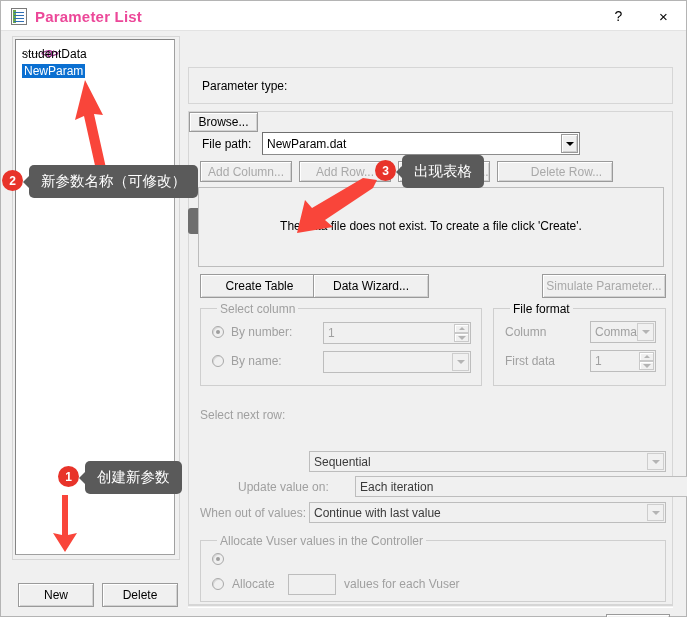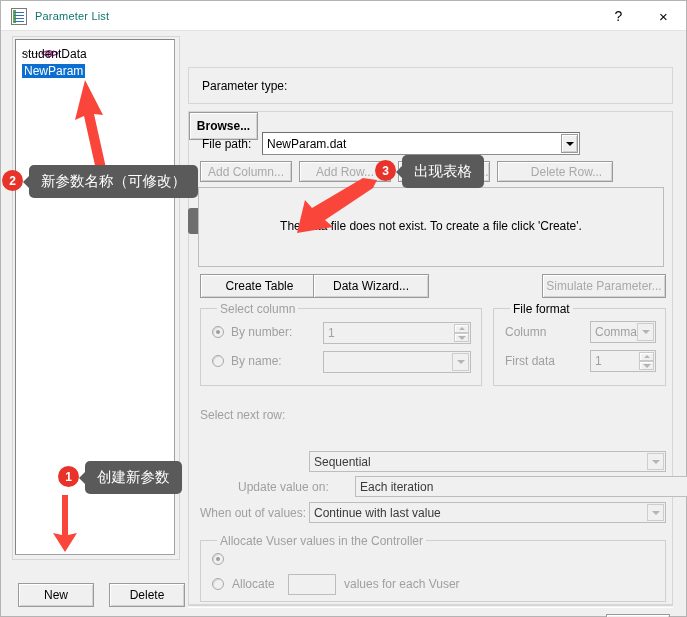--- a/index.html
+++ b/index.html
@@ -25,21 +25,21 @@
     position:absolute;left:0;top:0;right:0;height:30px;
     background:#ffffff;
     display:flex;align-items:center;
   }
   #titlebar .ticon{
     width:16px;height:17px;margin-left:10px;margin-right:8px;position:relative;
     border:1px solid #7a7a7a;background:#fefefe;box-sizing:border-box;
   }
   #titlebar .ticon .bar{position:absolute;left:2px;width:10px;height:1px;background:#2f6fb5;}
   #titlebar .ticon .side{position:absolute;left:1px;top:1px;width:3px;height:13px;background:#6aa84f;}
-  #titlebar .ttitle{font-size:11px;color:#0f766e;letter-spacing:.2px;}
+  #titlebar .ttitle{font-size:15px;color:#ec4899;letter-spacing:.2px;font-weight:bold;}
   #titlebar .tbtns{margin-left:auto;display:flex;height:30px;}
   #titlebar .tbtn{
     width:45px;height:30px;display:flex;align-items:center;justify-content:center;
     font-size:14px;color:#000;background:transparent;
   }
   #titlebar .tbtn.close{font-size:15px;}
   #titlebar .sep{position:absolute;left:0;right:0;bottom:0;height:1px;background:#e3e3e3;}
 
   
   #client{position:absolute;left:1px;top:30px;right:1px;bottom:1px;background:#f0f0f0;}
@@ -65,21 +65,21 @@
   
   .btn{
     background:#f0f0f0;border:1px solid #9a9a9a;
     box-shadow:inset 1px 1px 0 #ffffff, inset -1px -1px 0 #d2d2d2;
     font-size:12px;color:#000;text-align:center;box-sizing:border-box;
     display:flex;align-items:center;justify-content:center;
     font-family:"Liberation Sans",sans-serif;
   }
   .btn.disabled{color:#a9a9a9;}
   #newbtn{position:absolute;left:16px;top:552px;width:76px;height:24px;}
-  #delbtn{position:absolute;left:100px;top:552px;width:76px;height:24px;margin-left:7px;}
+  #delbtn{position:absolute;left:100px;top:552px;width:76px;height:24px;}
 
   
   .panelbox{
     position:absolute;background:#f0f0f0;
     border:1px solid #d6d6d6;
     box-sizing:border-box;
   }
   #ptypebox{left:186px;top:36px;width:485px;height:37px;}
   #mainbox{left:186px;top:80px;width:485px;height:495px;}
 
@@ -230,21 +230,21 @@
 
     <div class="panelbox" id="mainbox">
 
       <span class="lbl" style="left:13px;top:25px;">File path:</span>
       <div class="field" style="left:73px;top:20px;width:318px;height:23px;">
         <span>NewParam.dat</span>
         <span class="combo-arrow">
             <span class="tri-down"></span>
           </span>
       </div>
-      <div class="btn" style="left:408px;top:20px;width:69px;height:28px;font-weight:bold;">Browse...</div>
+      <div class="btn" style="left:408px;top:20px;width:69px;height:20px;">Browse...</div>
 
       <div class="btn disabled" style="position:absolute;left:11px;top:49px;width:92px;height:21px;">Add Column...</div>
       <div class="btn disabled" style="position:absolute;left:110px;top:49px;width:92px;height:21px;">Add Row...</div>
       <div class="btn disabled" style="position:absolute;left:209px;top:49px;width:92px;height:21px;">Delete Column...</div>
       <div class="btn disabled" style="position:absolute;left:308px;top:49px;width:116px;height:21px;padding-left:23px;">Delete Row...</div>
 
       <div class="btn" style="position:absolute;left:11px;top:162px;width:119px;height:24px;">Create Table</div>
       <div class="btn" style="position:absolute;left:124px;top:162px;width:116px;height:24px;">Data Wizard...</div>
       <div class="btn disabled" style="position:absolute;left:353px;top:162px;width:124px;height:24px;">Simulate Parameter...</div>
 

